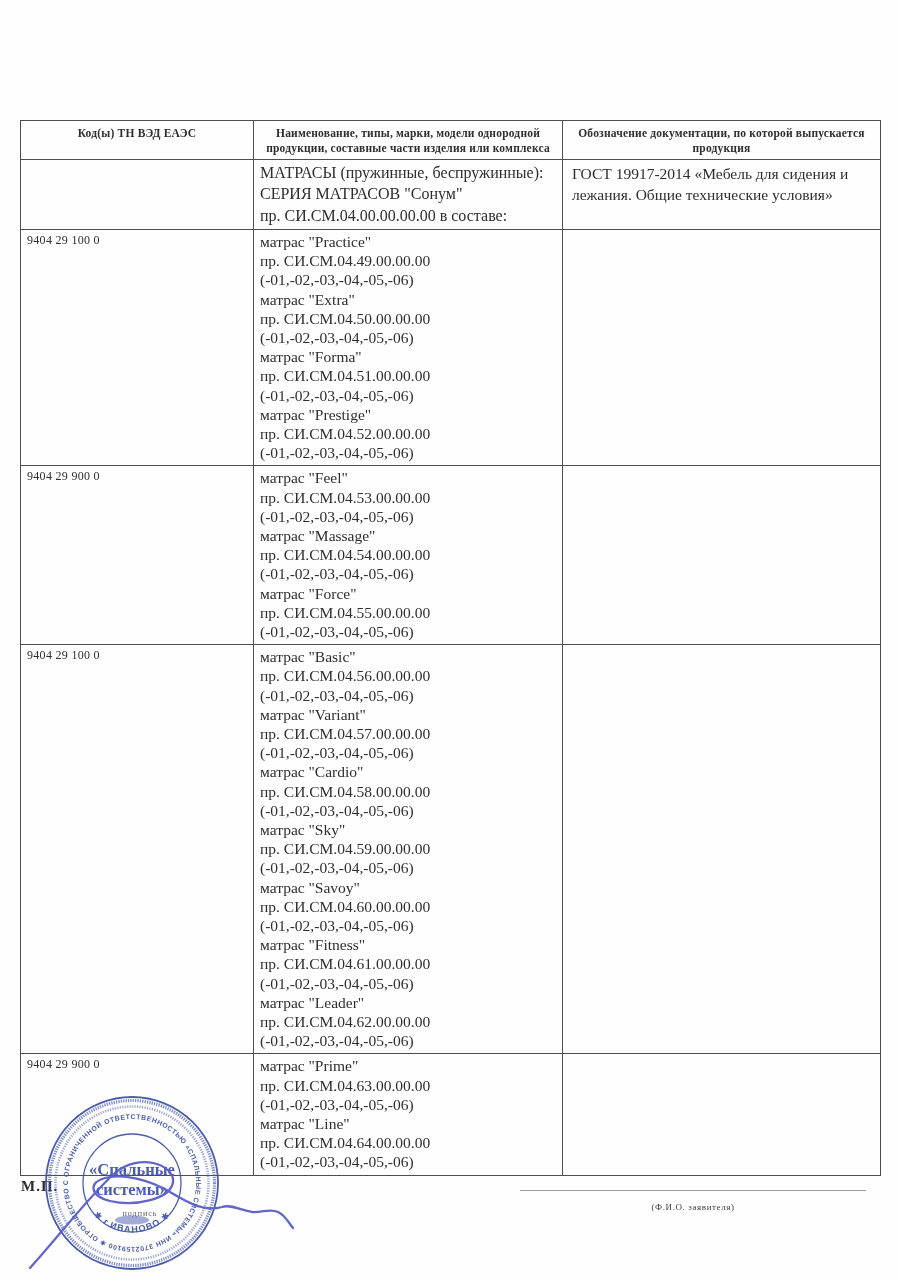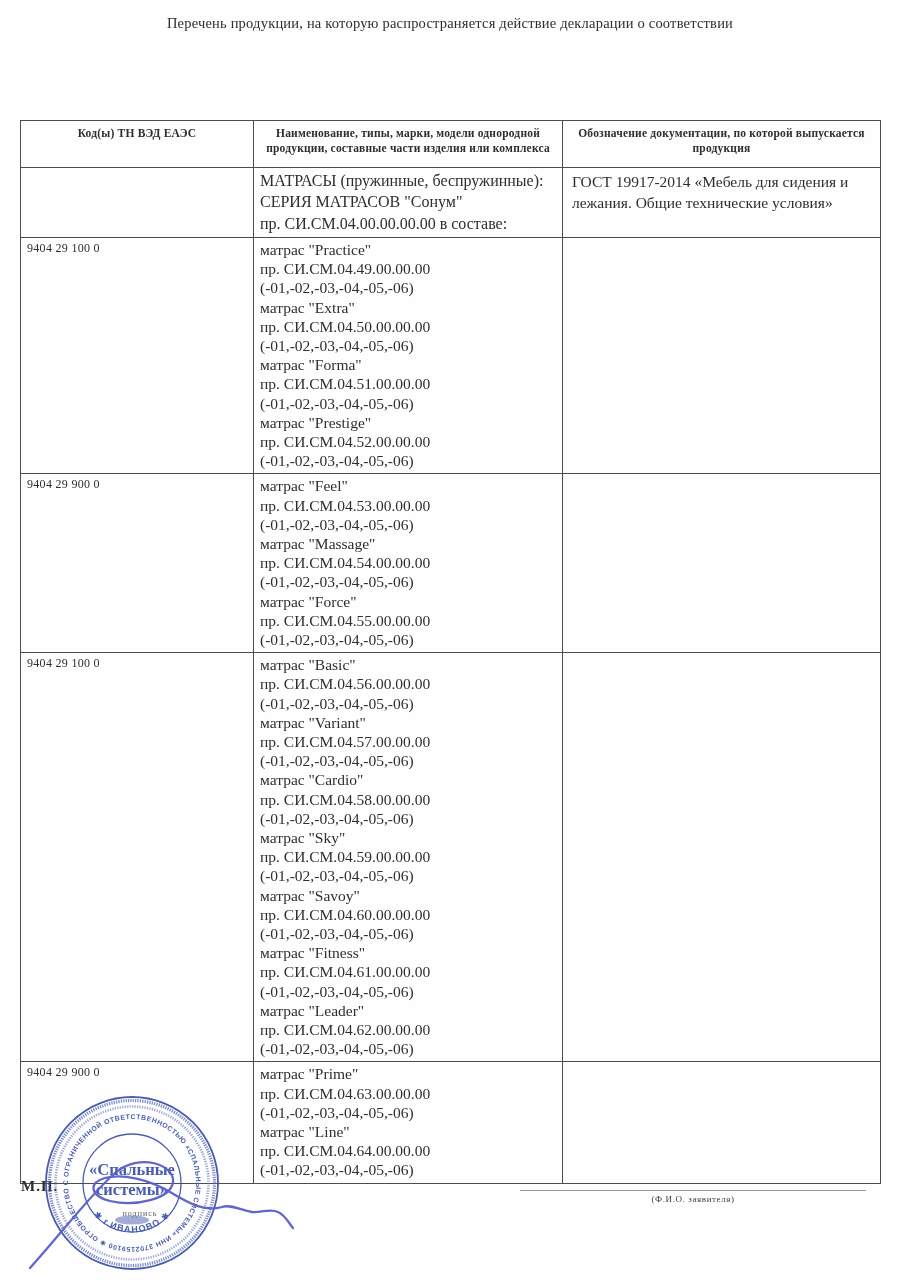--- a/index.html
+++ b/index.html
@@ -35,21 +35,21 @@
   table.products td{
     border:1px solid #4d4d4d;
     vertical-align:top;
     text-align:left;
   }
   table.products th{
     font-size:11.5px;
     font-weight:bold;
     text-align:center;
     line-height:14.5px;
-    padding:5px 10px 12px;
+    padding:5px 10px 4px;
     letter-spacing:.2px;
   }
   td.code-cell{
     font-size:12px;
     padding:3px 4px 2px 6px;
     letter-spacing:.3px;
   }
   td.product-cell{
     font-size:15.5px;
     line-height:19.2px;
@@ -81,29 +81,28 @@
   .stamp .city-txt{font-size:9px;font-weight:bold;letter-spacing:1.2px;}
   .signature{
     position:absolute;left:20px;top:1140px;width:290px;height:140px;z-index:4;
   }
   .name-block{
     position:absolute;left:520px;top:1181px;width:346px;z-index:2;
     text-align:center;
   }
   .applicant-name{font-size:15.5px;letter-spacing:.3px;}
   .name-line{margin-top:9px;border-top:1px solid #9a9a9a;height:0;}
-  .applicant-caption{margin-top:3px;font-size:9px;color:#3f3f3f;letter-spacing:.6px;}
+  .applicant-caption{margin-top:11px;font-size:9px;color:#3f3f3f;letter-spacing:.6px;}
 </style>
 </head>
 <body>
 
 <div class="page">
 
 
-  <div class="subtitle">Перечень продукции, на которую распространяется действие декларации о соответствии</div>
 
   <table class="products">
     <colgroup>
         <col class="c1">
         <col class="c2">
         <col class="c3">
       </colgroup>
     <thead>
         <tr>
           <th>Код(ы) ТН ВЭД ЕАЭС</th>

